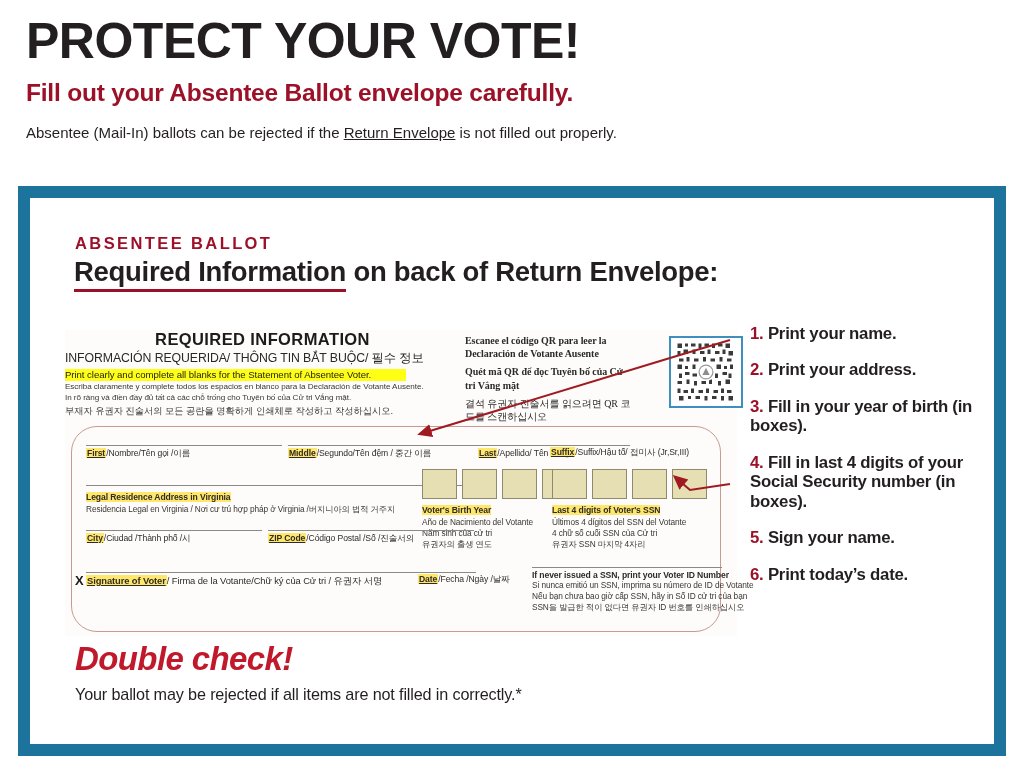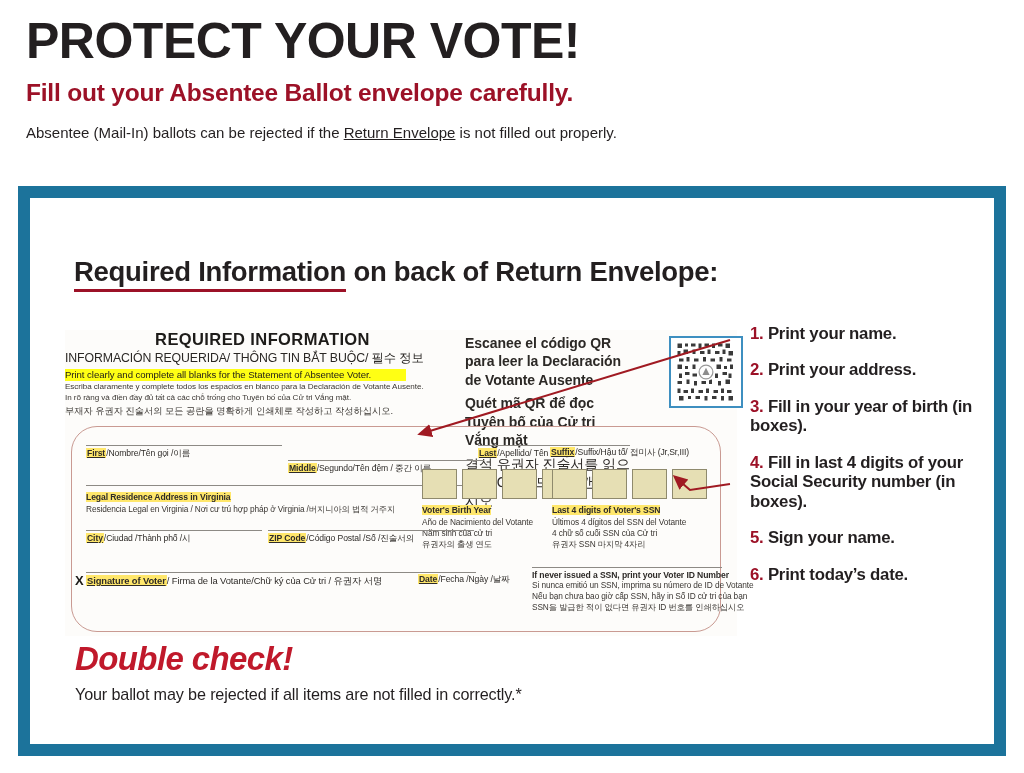--- a/index.html
+++ b/index.html
@@ -109,26 +109,27 @@
     color:#3a3632;
     letter-spacing:-0.05px;
   }
   #req-ko { font-size:9.3px; margin-top:1px; color:#3a3632; }
 
   #qr-block {
     position:absolute; left:400px; top:4px;
     width:272px; height:92px;
   }
   .qr-text {
-    font-size:14px;
+    font-size:10px;
     line-height:1.32;
     color:#2c2926;
     width:168px;
     font-weight:bold;
     letter-spacing:-0.05px;
+    font-family:Liberation Serif, serif;
   }
   .qr-text.reg { font-weight:normal; }
   .qr-text + .qr-text { margin-top:5px; }
   #qr-code {
     position:absolute; right:-6px; top:2px;
     width:74px; height:72px;
     border:2.5px solid #3e8fc0;
     background:#fff;
     padding:4px;
   }
@@ -208,20 +209,21 @@
 
 <div id="header">
   <h1 id="main-title">PROTECT YOUR VOTE!</h1>
   <div id="sub-title">Fill out your Absentee Ballot envelope carefully.</div>
   <div id="notice"><span>Absentee (Mail-In) ballots can be rejected if the </span><span class="ul">Return Envelope</span><span> is not filled out properly.</span></div>
 </div>
 
 <div id="frame">
  <div id="frame-inner">
 
+  <div id="kicker">ABSENTEE BALLOT</div>
   <div id="card-title"><span class="underlined">Required Information</span><span> on back of Return Envelope:</span></div>
 
   <div id="envelope">
 
     <div id="env-head">
       <div id="req-title">REQUIRED INFORMATION</div>
       <div id="req-sub">INFORMACIÓN REQUERIDA/ THÔNG TIN BẮT BUỘC/ 필수 정보</div>
       <div id="req-hi">Print clearly and complete all blanks for the Statement of Absentee Voter.</div>
       <div class="req-tr">Escriba claramente y complete todos los espacios en blanco para la Declaración de Votante Ausente.</div>
       <div class="req-tr">In rõ ràng và điền đầy đủ tất cả các chỗ trống cho Tuyên bố của Cử tri Vắng mặt.</div>
@@ -302,21 +304,21 @@
     </div>
 
     <div id="form-panel">
 
       <div id="sig-x">X</div>
 
       <div class="frow" style="left:14px; top:18px; width:196px;">
         <div class="fline"></div>
         <div class="flabel"><b>First</b><span>/Nombre/Tên gọi /이름</span></div>
       </div>
-      <div class="frow" style="left:216px; top:33px; width:196px;">
+      <div class="frow" style="left:216px; top:18px; width:196px;">
         <div class="fline"></div>
         <div class="flabel"><b>Middle</b><span>/Segundo/Tên đệm / 중간 이름</span></div>
       </div>
       <div class="frow" style="left:406px; top:18px; width:152px;">
         <div class="fline"></div>
         <div class="flabel"><b>Last</b><span>/Apellido/ Tên họ/성</span></div>
       </div>
       <div class="frow" style="left:478px; top:18px; width:170px;">
         <div class="flabel" style="margin-top:1.5px;"><b>Suffix</b><span>/Suffix/Hậu tố/ 접미사 (Jr,Sr,III)</span></div>
       </div>

